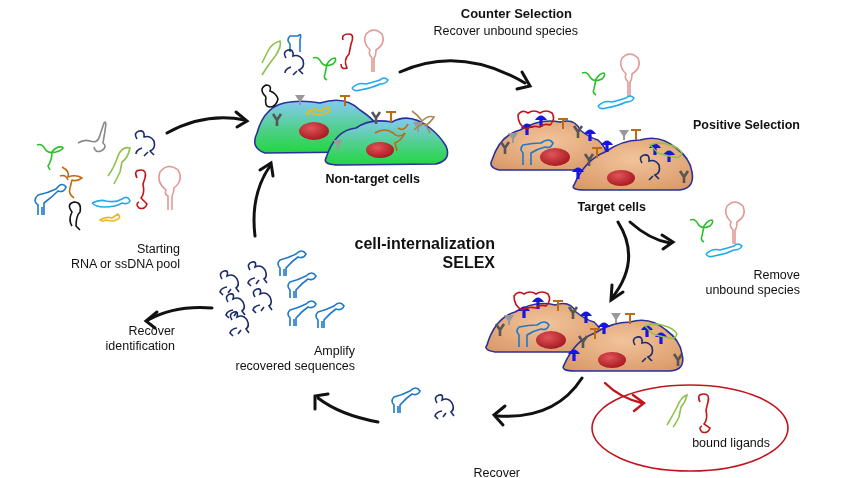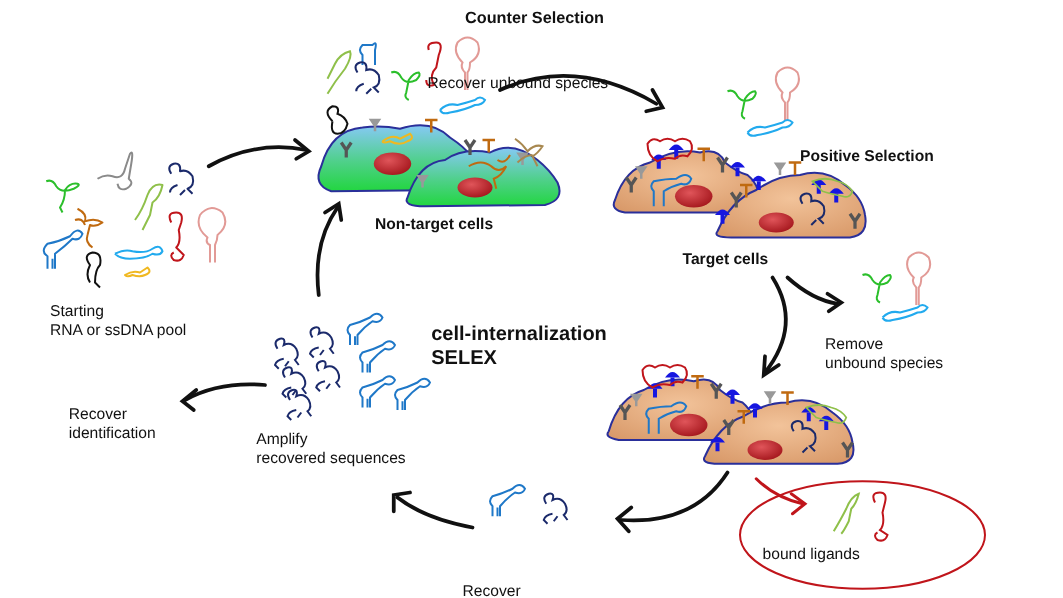--- a/index.html
+++ b/index.html
@@ -1,18 +1,18 @@
 <!DOCTYPE html>
 <html><head>
 <meta charset="utf-8">
 <style>
   html, body { margin: 0; padding: 0; background: #ffffff; }
   body { width: 850px; height: 478px; position: relative; overflow: hidden; font-family: "Liberation Sans", sans-serif; }
   #diagram { position: absolute; left: 0; top: 0; width: 850px; height: 478px; }
-  .lbl { position: absolute; text-align: left; color: #111; font-size: 12.5px; line-height: 15px; white-space: nowrap; }
+  .lbl { position: absolute; text-align: right; color: #111; font-size: 12.5px; line-height: 15px; white-space: nowrap; }
   .lbl.bold { font-weight: bold; }
   .lbl.big { font-size: 16px; line-height: 19px; font-weight: bold; }
   .lbl span { display: block; }
 </style>
 </head>
 <body>
 
 <svg id="diagram" viewBox="0 0 850 478" xmlns="http://www.w3.org/2000/svg">
   <defs>
     <linearGradient id="ntGrad" x1="0" y1="0" x2="0" y2="1">
@@ -199,21 +199,21 @@
     <use href="#apTurtle" x="255" y="297"></use>
     <use href="#apTurtle" x="232" y="320"></use>
     <use href="#apBlueStem" x="280" y="258"></use>
     <use href="#apBlueStem" x="290" y="280"></use>
     <use href="#apBlueStem" x="290" y="308"></use>
     <use href="#apBlueStem" x="318" y="310"></use>
   </g>
 </svg>
 
 <div class="lbl bold" style="left:372px;top:6px;width:200px;font-size:13px;">Counter Selection</div>
-<div class="lbl" style="left:342px;top:24px;width:220px;margin-top:35px;">Recover unbound species</div>
+<div class="lbl" style="left:358px;top:24px;width:220px;">Recover unbound species</div>
 
 <div class="lbl bold" style="left:300px;top:172px;width:120px;">Non-target cells</div>
 
 <div class="lbl bold" style="left:640px;top:118px;width:160px;">Positive Selection</div>
 
 <div class="lbl bold" style="left:546px;top:200px;width:100px;">Target cells</div>
 
 <div class="lbl" style="left:660px;top:268px;width:140px;">
   <span>Remove</span>
   <span>unbound species</span>
@@ -235,16 +235,16 @@
 <div class="lbl" style="left:55px;top:324px;width:120px;">
   <span>Recover</span>
   <span>identification</span>
 </div>
 
 <div class="lbl" style="left:40px;top:242px;width:140px;">
   <span>Starting</span>
   <span>RNA or ssDNA pool</span>
 </div>
 
-<div class="lbl big" style="left:345px;top:234px;width:150px;margin-top:24px;">
+<div class="lbl big" style="left:345px;top:234px;width:150px;">
   <span>cell-internalization</span>
   <span>SELEX</span>
 </div>
 
 </body></html>

